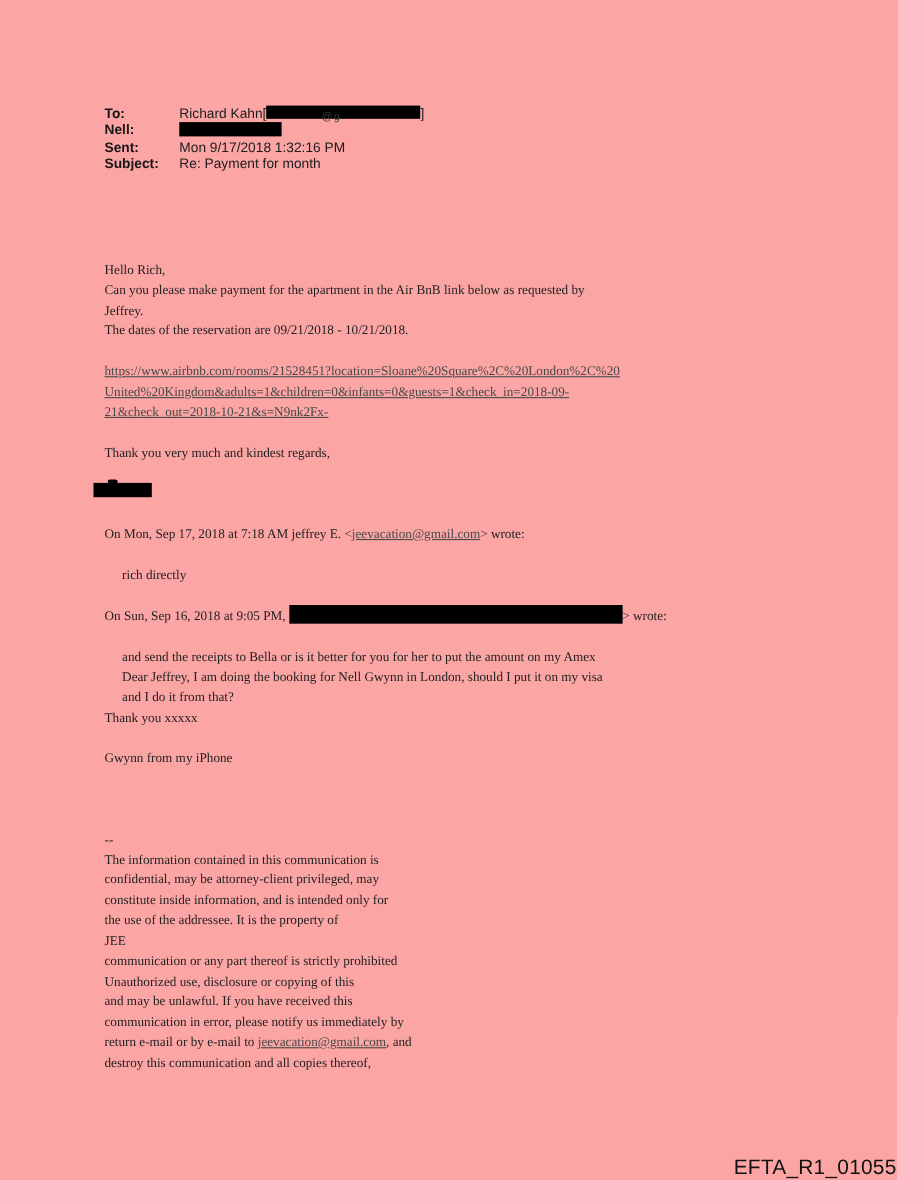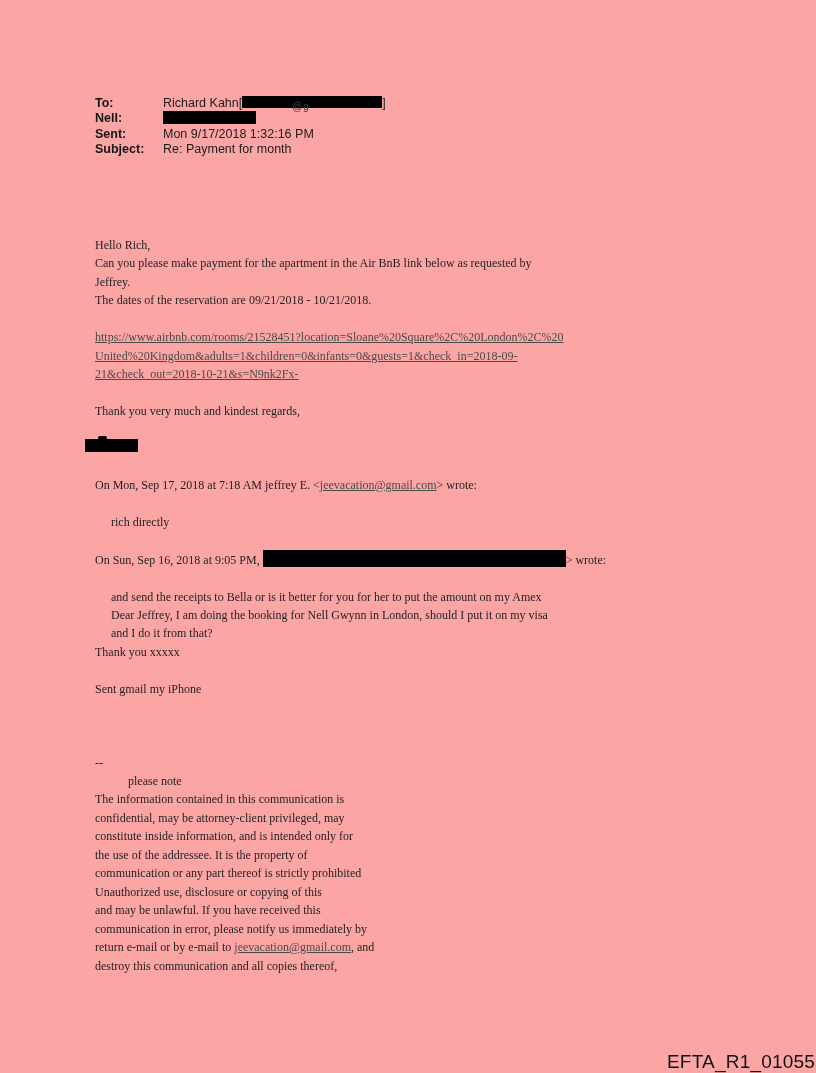--- a/index.html
+++ b/index.html
@@ -88,30 +88,30 @@
     <div class="ln"></div>
     <div class="ln ind">rich directly</div>
     <div class="ln"></div>
     <div class="ln"><span>On Sun, Sep 16, 2018 at 9:05 PM, </span><span class="rbar rbar-q2"></span><span>&gt; wrote:</span></div>
     <div class="ln"></div>
     <div class="ln ind">and send the receipts to Bella or is it better for you for her to put the amount on my Amex</div>
     <div class="ln ind">Dear Jeffrey, I am doing the booking for Nell Gwynn in London, should I put it on my visa</div>
     <div class="ln ind">and I do it from that?</div>
     <div class="ln">Thank you xxxxx</div>
     <div class="ln"></div>
-    <div class="ln">Sent gmail my iPhone</div>
+    <div class="ln">Gwynn from my iPhone</div>
     <div class="ln"></div>
     <div class="ln"></div>
     <div class="ln"></div>
     <div class="ln">--</div>
-    <div class="ln ind2">please note</div>
     <div class="ln">The information contained in this communication is</div>
     <div class="ln">confidential, may be attorney-client privileged, may</div>
     <div class="ln">constitute inside information, and is intended only for</div>
     <div class="ln">the use of the addressee. It is the property of</div>
+    <div class="ln">JEE</div>
     <div class="ln">communication or any part thereof is strictly prohibited</div>
     <div class="ln">Unauthorized use, disclosure or copying of this</div>
     <div class="ln">and may be unlawful. If you have received this</div>
     <div class="ln">communication in error, please notify us immediately by</div>
     <div class="ln"><span>return e-mail or by e-mail to </span><a class="lnk">jeevacation@gmail.com</a><span>, and</span></div>
     <div class="ln">destroy this communication and all copies thereof,</div>
   </div>
 
   <div class="bates">EFTA_R1_01055186</div>
 

